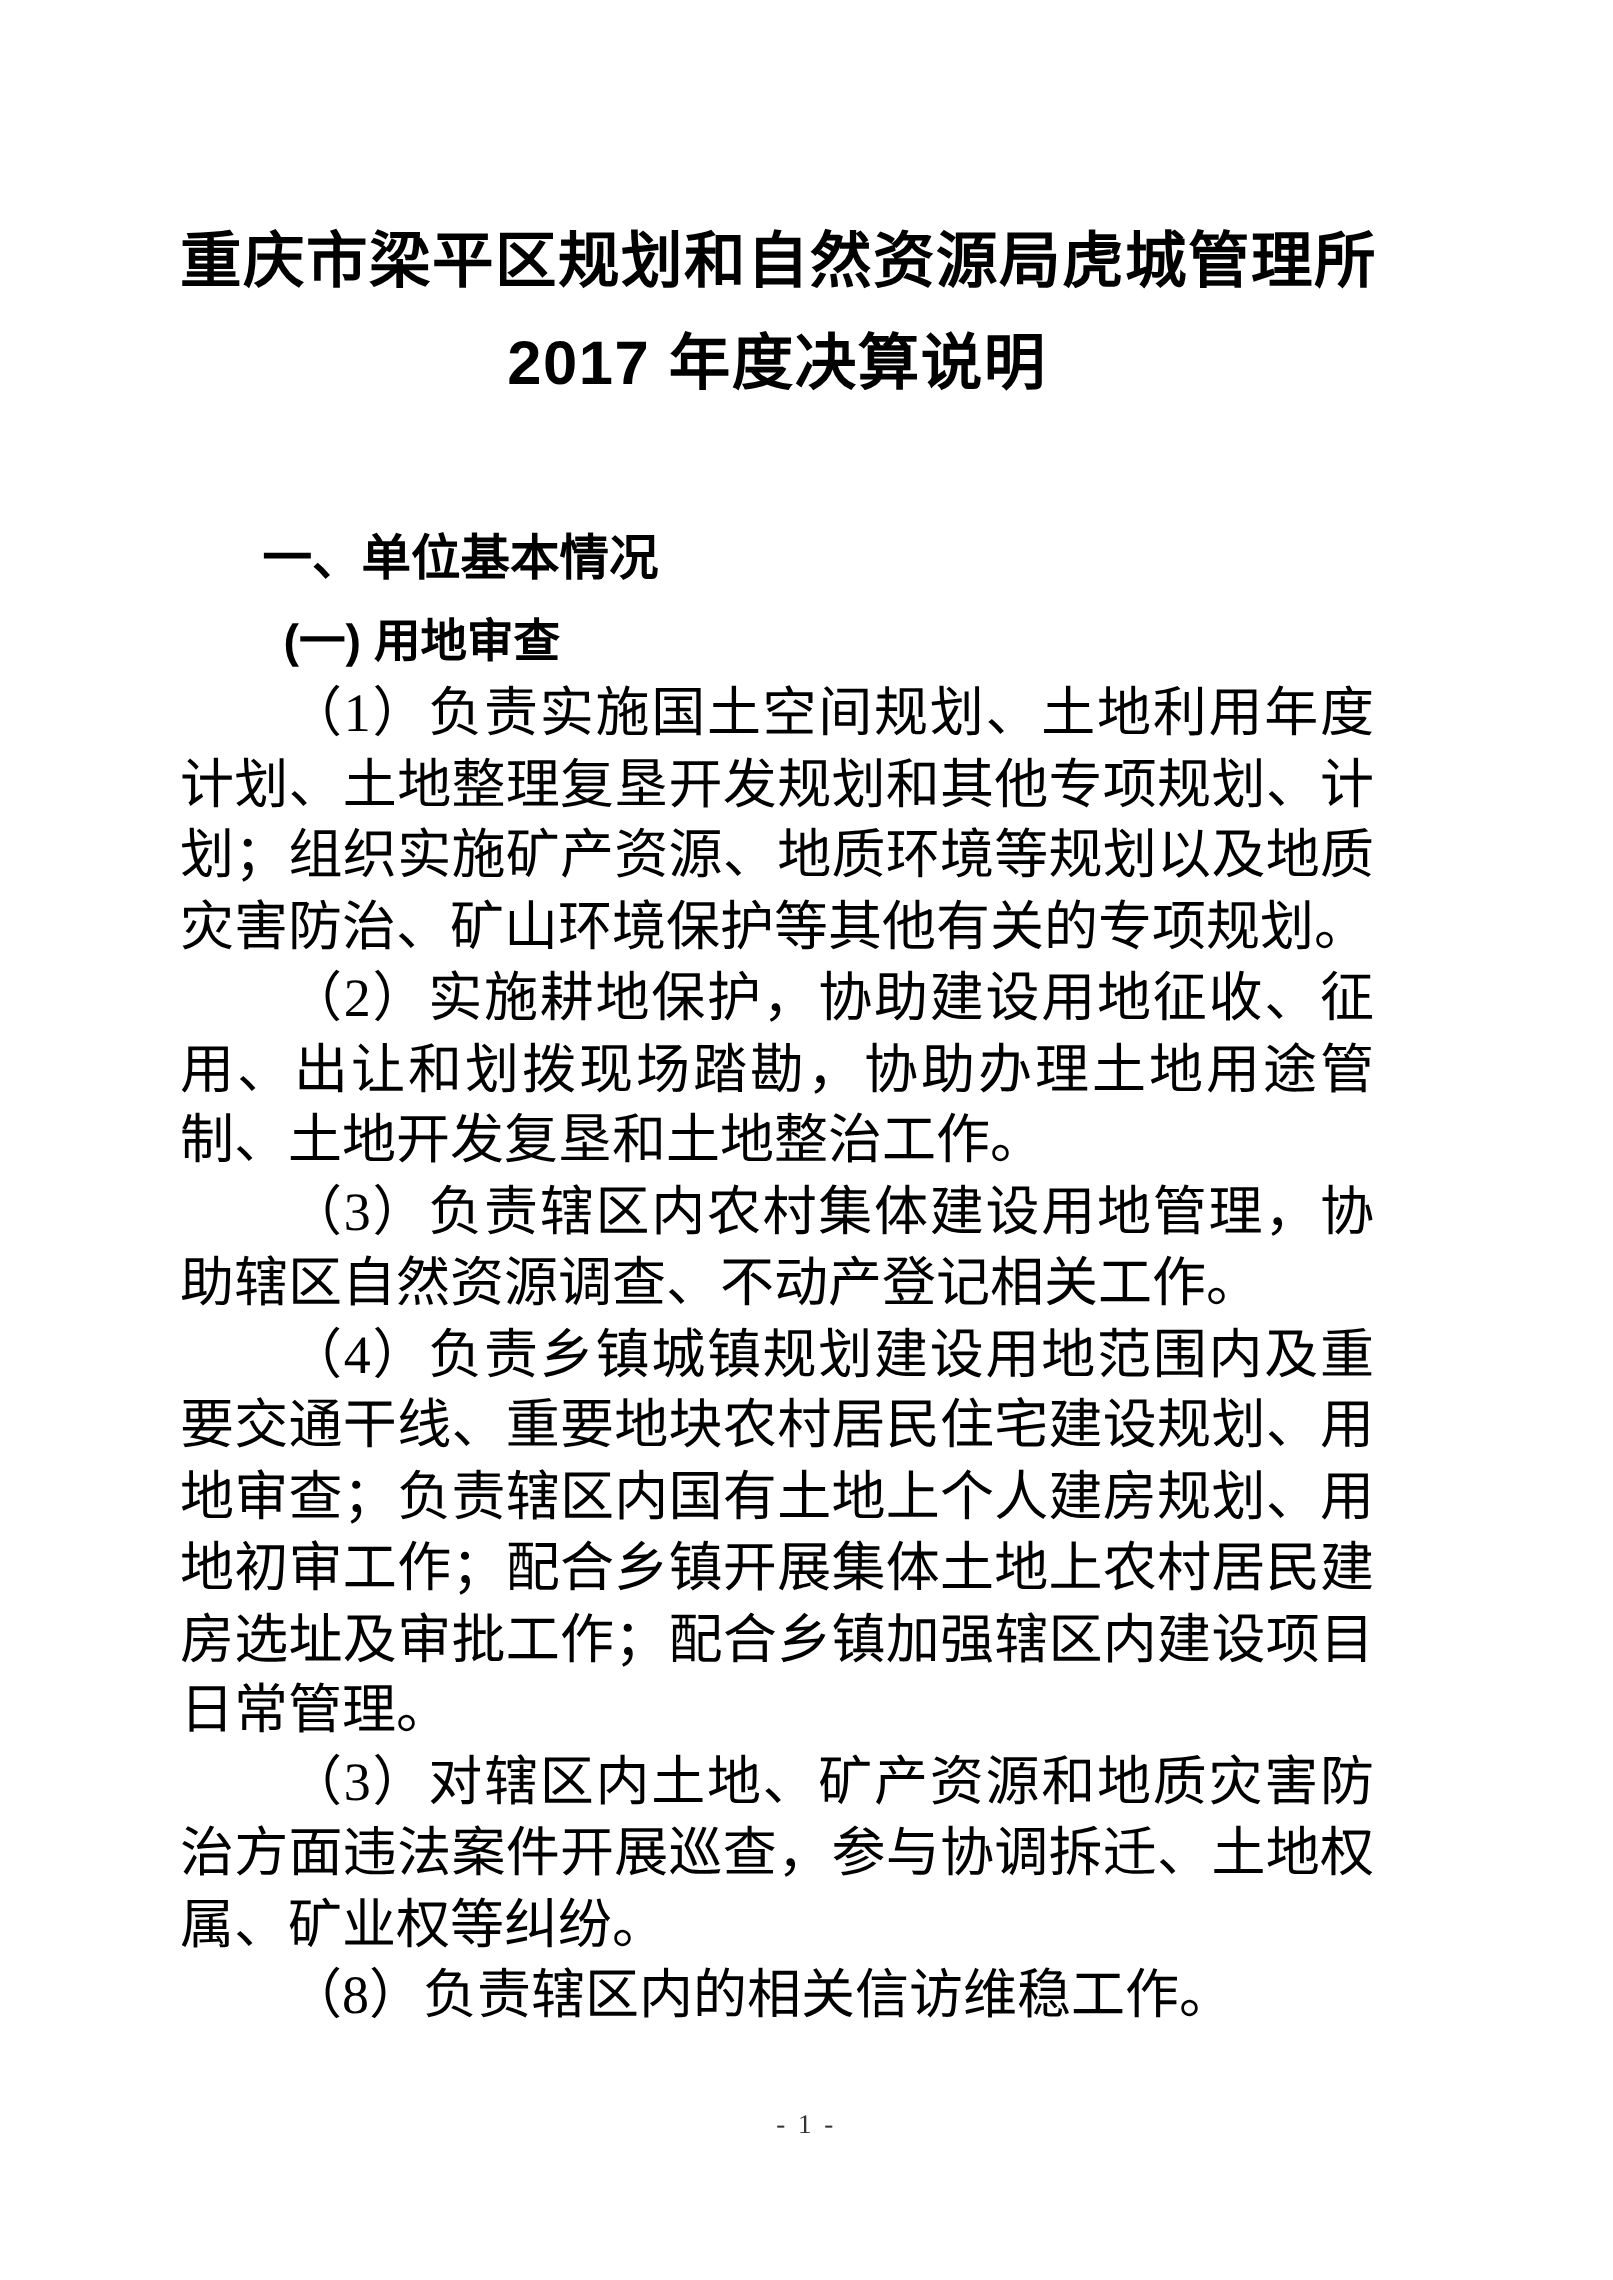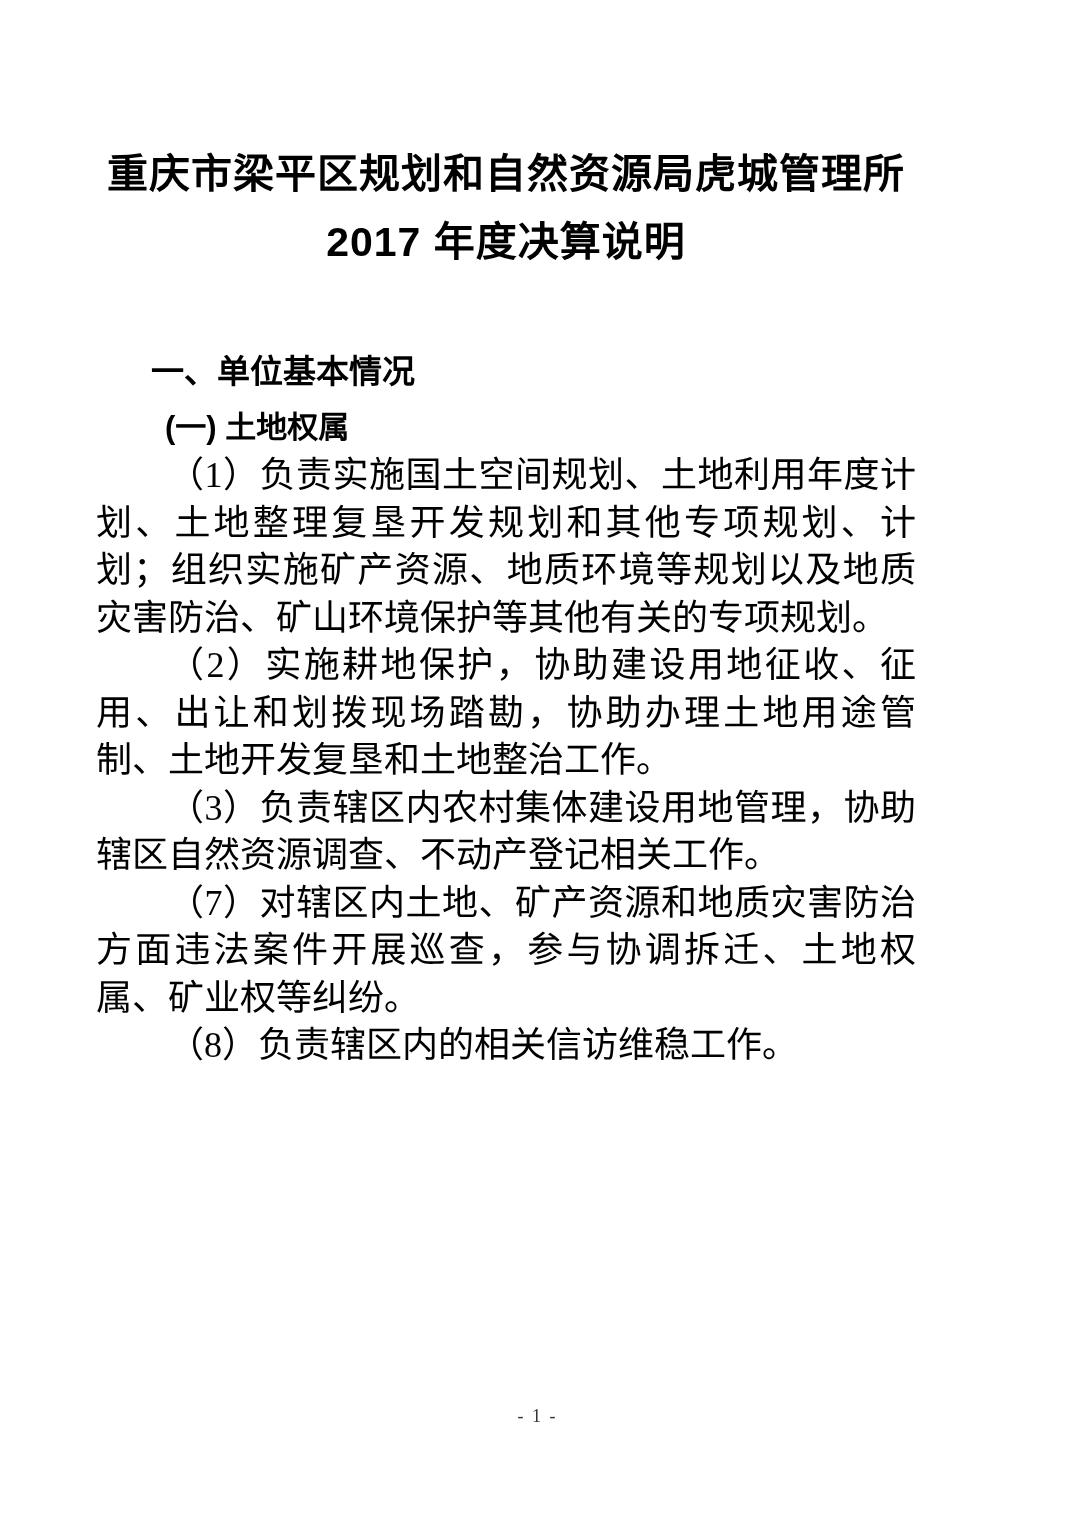--- a/index.html
+++ b/index.html
@@ -8,21 +8,21 @@
     background: #ffffff;
   }
   .page {
     position: relative;
     width: 1075px;
     height: 1520px;
     margin: 0;
     background: #ffffff;
     color: #000000;
     box-sizing: border-box;
-    padding: 140px 159px 0 96px;
+    padding: 140px 159px 0 120px;
     overflow: hidden;
   }
   .title-block {
     text-align: center;
   }
   .title-line {
     font-family: "Liberation Sans", sans-serif;
     font-weight: 700;
     font-size: 41px;
     line-height: 68px;
@@ -71,25 +71,26 @@
 
 <div class="page">
 
   <div class="title-block">
     <div class="title-line">重庆市梁平区规划和自然资源局虎城管理所</div>
     <div class="title-line">2017 年度决算说明</div>
   </div>
 
   <div class="heading-1">一、单位基本情况</div>
 
-  <div class="heading-2">(一) 土地权属</div>
+  <div class="heading-2">(一) 用地审查</div>
 
   <div class="body-text">
     <p>（1）负责实施国土空间规划、土地利用年度计划、土地整理复垦开发规划和其他专项规划、计划；组织实施矿产资源、地质环境等规划以及地质灾害防治、矿山环境保护等其他有关的专项规划。</p>
     <p>（2）实施耕地保护，协助建设用地征收、征用、出让和划拨现场踏勘，协助办理土地用途管制、土地开发复垦和土地整治工作。</p>
     <p>（3）负责辖区内农村集体建设用地管理，协助辖区自然资源调查、不动产登记相关工作。</p>
-    <p>（7）对辖区内土地、矿产资源和地质灾害防治方面违法案件开展巡查，参与协调拆迁、土地权属、矿业权等纠纷。</p>
+    <p>（4）负责乡镇城镇规划建设用地范围内及重要交通干线、重要地块农村居民住宅建设规划、用地审查；负责辖区内国有土地上个人建房规划、用地初审工作；配合乡镇开展集体土地上农村居民建房选址及审批工作；配合乡镇加强辖区内建设项目日常管理。</p>
+    <p>（3）对辖区内土地、矿产资源和地质灾害防治方面违法案件开展巡查，参与协调拆迁、土地权属、矿业权等纠纷。</p>
     <p>（8）负责辖区内的相关信访维稳工作。</p>
   </div>
 
   <div class="page-footer">- 1 -</div>
 
 </div>
 
 </body></html>

